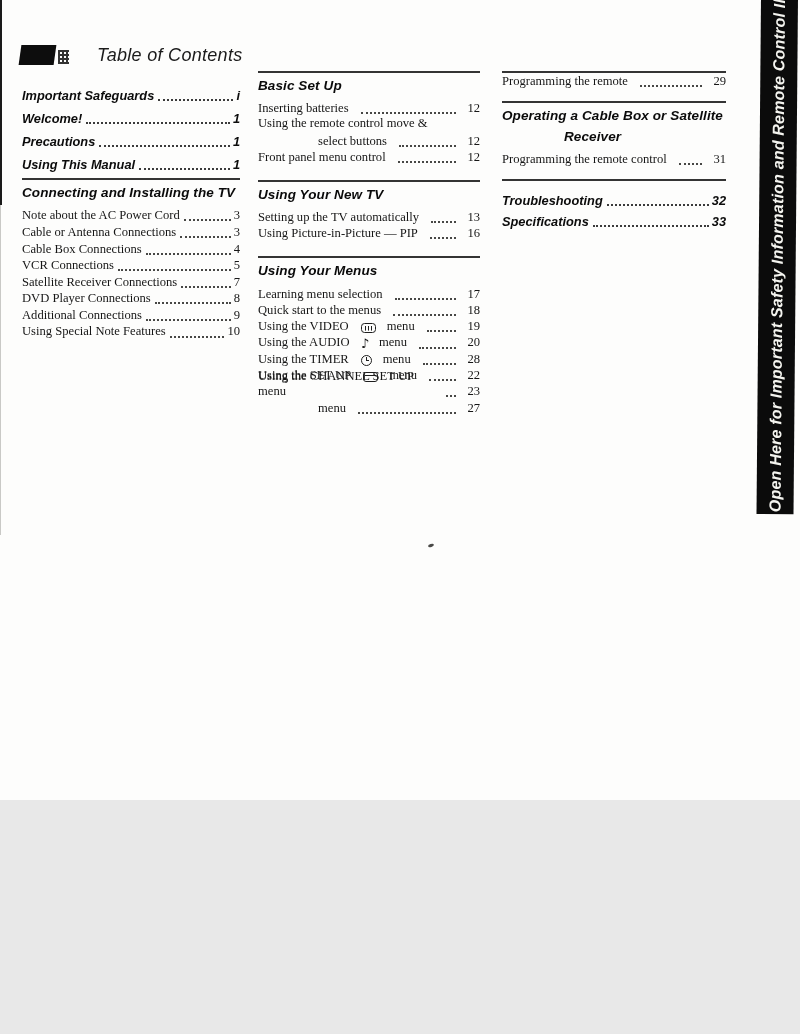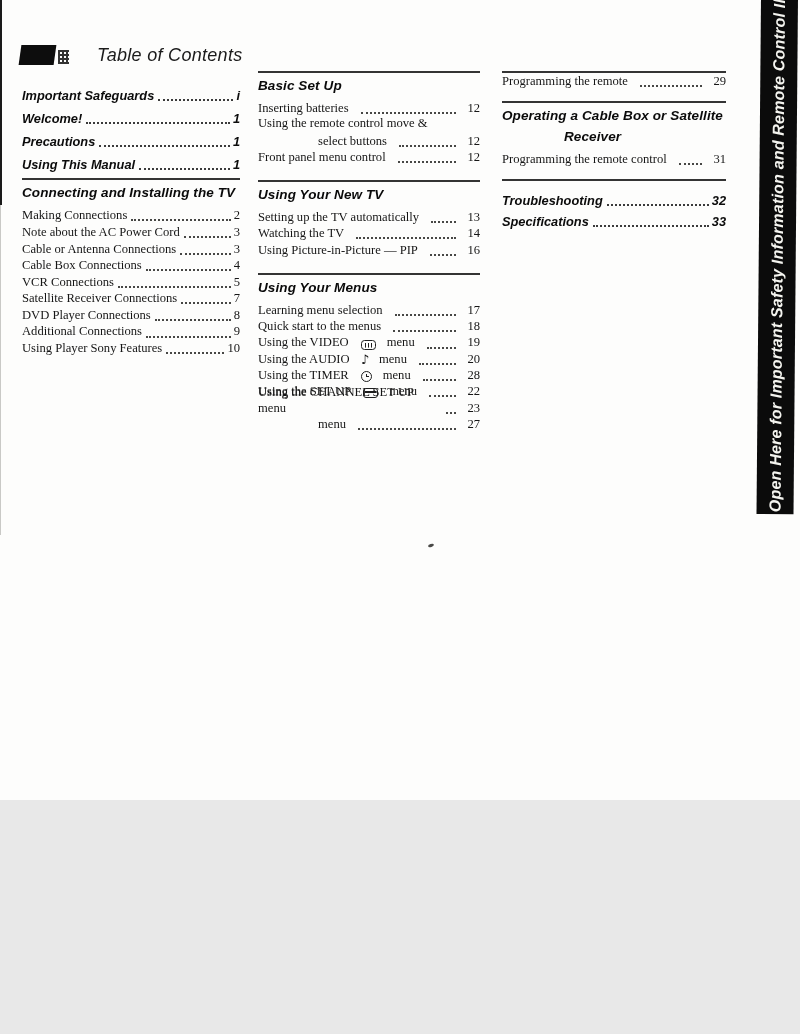--- a/index.html
+++ b/index.html
@@ -128,25 +128,20 @@
       </div>
       <div class="toc-row row-bold">
         <span>Using This Manual</span>
         <span class="leader"></span>
         <span class="pg">1</span>
       </div>
       <div class="gap-sm"></div>
       <hr class="rule">
       <div class="sec-head">Connecting and Installing the TV</div>
       <div class="toc-row row-serif">
-        <span>Making Connections</span>
-        <span class="leader"></span>
-        <span class="pg">2</span>
-      </div>
-      <div class="toc-row row-serif">
         <span>Note about the AC Power Cord</span>
         <span class="leader"></span>
         <span class="pg">3</span>
       </div>
       <div class="toc-row row-serif">
         <span>Cable or Antenna Connections</span>
         <span class="leader"></span>
         <span class="pg">3</span>
       </div>
       <div class="toc-row row-serif">
@@ -168,21 +163,21 @@
         <span>DVD Player Connections</span>
         <span class="leader"></span>
         <span class="pg">8</span>
       </div>
       <div class="toc-row row-serif">
         <span>Additional Connections</span>
         <span class="leader"></span>
         <span class="pg">9</span>
       </div>
       <div class="toc-row row-serif">
-        <span>Using Player Sony Features</span>
+        <span>Using Special Note Features</span>
         <span class="leader"></span>
         <span class="pg">10</span>
       </div>
     </div>
   <div class="col col-mid" id="col-mid">
       <hr class="rule">
       <div class="sec-head">Basic Set Up</div>
       <div class="toc-row row-serif-mid">
         <span>Inserting batteries</span>
         <span class="leader"></span>
@@ -202,25 +197,20 @@
         <span class="leader"></span>
         <span class="pg">12</span>
       </div>
       <div class="gap-lg"></div>
       <hr class="rule">
       <div class="sec-head">Using Your New TV</div>
       <div class="toc-row row-serif-mid">
         <span>Setting up the TV automatically</span>
         <span class="leader"></span>
         <span class="pg">13</span>
-      </div>
-      <div class="toc-row row-serif-mid">
-        <span>Watching the TV</span>
-        <span class="leader"></span>
-        <span class="pg">14</span>
       </div>
       <div class="toc-row row-serif-mid">
         <span>Using Picture-in-Picture — PIP</span>
         <span class="leader"></span>
         <span class="pg">16</span>
       </div>
       <div class="gap-lg"></div>
       <hr class="rule">
       <div class="sec-head">Using Your Menus</div>
       <div class="toc-row row-serif-mid">

